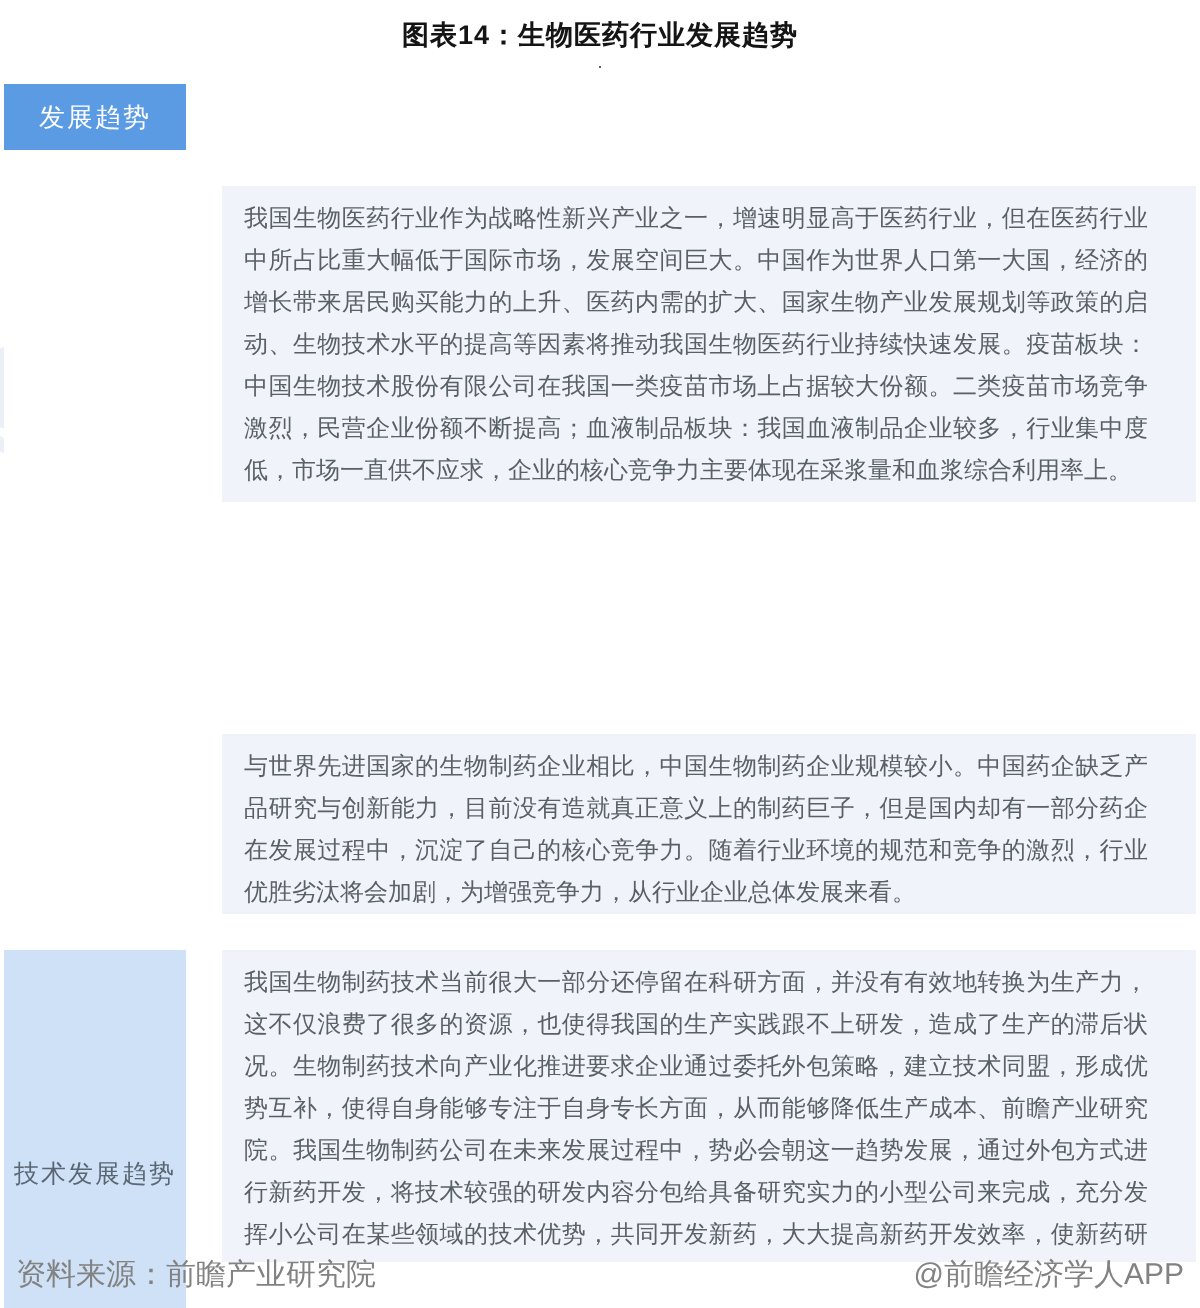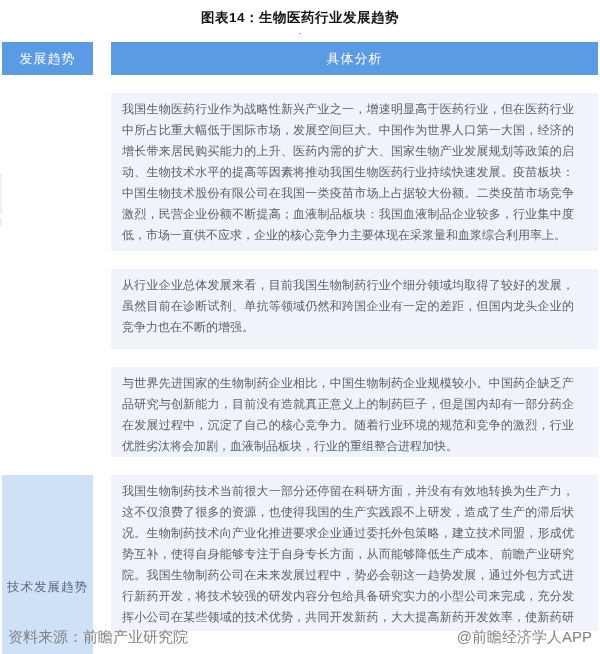--- a/index.html
+++ b/index.html
@@ -99,27 +99,25 @@
   <span class="wm wm-text" style="left:490px;top:300px;">前瞻产</span>
   <span class="wm wm-text" style="left:230px;top:478px;">前瞻产业研究院</span>
   <span class="wm wm-text small" style="left:30px;top:250px;">前瞻产业研究院</span>
   <span class="wm wm-text small" style="left:500px;top:560px;">前瞻产</span>
 
   <div class="title over">图表14：生物医药行业发展趋势</div>
   <div class="title-dot over">.</div>
 
   <div class="table">
     <div class="th" style="grid-column:1;grid-row:1;">发展趋势</div>
-    <div class="th" style="grid-column:2;grid-row:1;">具体分析</div>
 
     <div class="trend-label g2">技术发展趋势</div>
 
     <div class="cell" style="grid-row:2;">我国生物医药行业作为战略性新兴产业之一，增速明显高于医药行业，但在医药行业中所占比重大幅低于国际市场，发展空间巨大。中国作为世界人口第一大国，经济的增长带来居民购买能力的上升、医药内需的扩大、国家生物产业发展规划等政策的启动、生物技术水平的提高等因素将推动我国生物医药行业持续快速发展。疫苗板块：中国生物技术股份有限公司在我国一类疫苗市场上占据较大份额。二类疫苗市场竞争激烈，民营企业份额不断提高；血液制品板块：我国血液制品企业较多，行业集中度低，市场一直供不应求，企业的核心竞争力主要体现在采浆量和血浆综合利用率上。</div>
-    <div class="cell" style="grid-row:3;">从行业企业总体发展来看，目前我国生物制药行业个细分领域均取得了较好的发展，虽然目前在诊断试剂、单抗等领域仍然和跨国企业有一定的差距，但国内龙头企业的竞争力也在不断的增强。</div>
-    <div class="cell" style="grid-row:4;">与世界先进国家的生物制药企业相比，中国生物制药企业规模较小。中国药企缺乏产品研究与创新能力，目前没有造就真正意义上的制药巨子，但是国内却有一部分药企在发展过程中，沉淀了自己的核心竞争力。随着行业环境的规范和竞争的激烈，行业优胜劣汰将会加剧，血液制品板块，行业的重组整合进程加快。</div>
+    <div class="cell" style="grid-row:4;">与世界先进国家的生物制药企业相比，中国生物制药企业规模较小。中国药企缺乏产品研究与创新能力，目前没有造就真正意义上的制药巨子，但是国内却有一部分药企在发展过程中，沉淀了自己的核心竞争力。随着行业环境的规范和竞争的激烈，行业优胜劣汰将会加剧，为增强竞争力，从行业企业总体发展来看。</div>
     <div class="cell" style="grid-row:5;">我国生物制药技术当前很大一部分还停留在科研方面，并没有有效地转换为生产力，这不仅浪费了很多的资源，也使得我国的生产实践跟不上研发，造成了生产的滞后状况。生物制药技术向产业化推进要求企业通过委托外包策略，建立技术同盟，形成优势互补，使得自身能够专注于自身专长方面，从而能够降低生产成本、前瞻产业研究院。我国生物制药公司在未来发展过程中，势必会朝这一趋势发展，通过外包方式进行新药开发，将技术较强的研发内容分包给具备研究实力的小型公司来完成，充分发挥小公司在某些领域的技术优势，共同开发新药，大大提高新药开发效率，使新药研发周期缩短，实现技术与资金互补。</div>
   </div>
 
   <div class="footer">
     <span>资料来源：前瞻产业研究院</span>
     <span>@前瞻经济学人APP</span>
   </div>
 
 </div>
 

